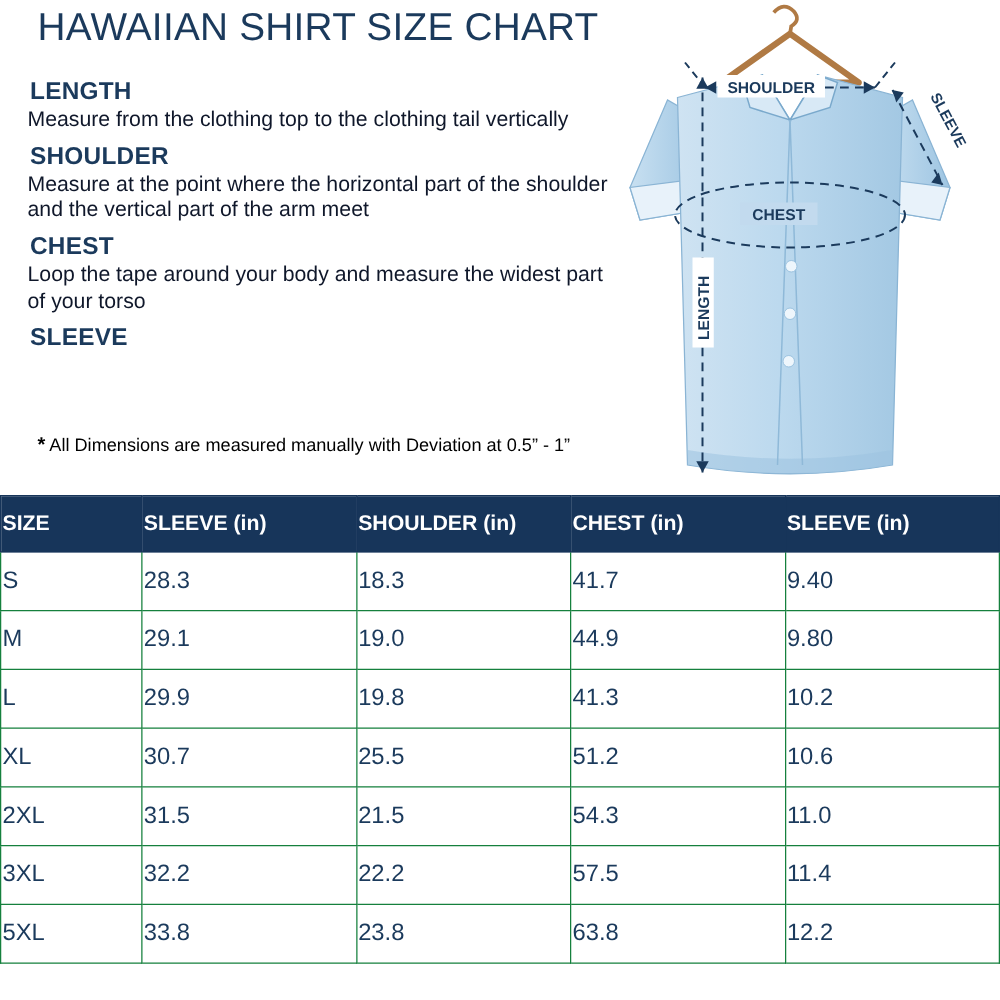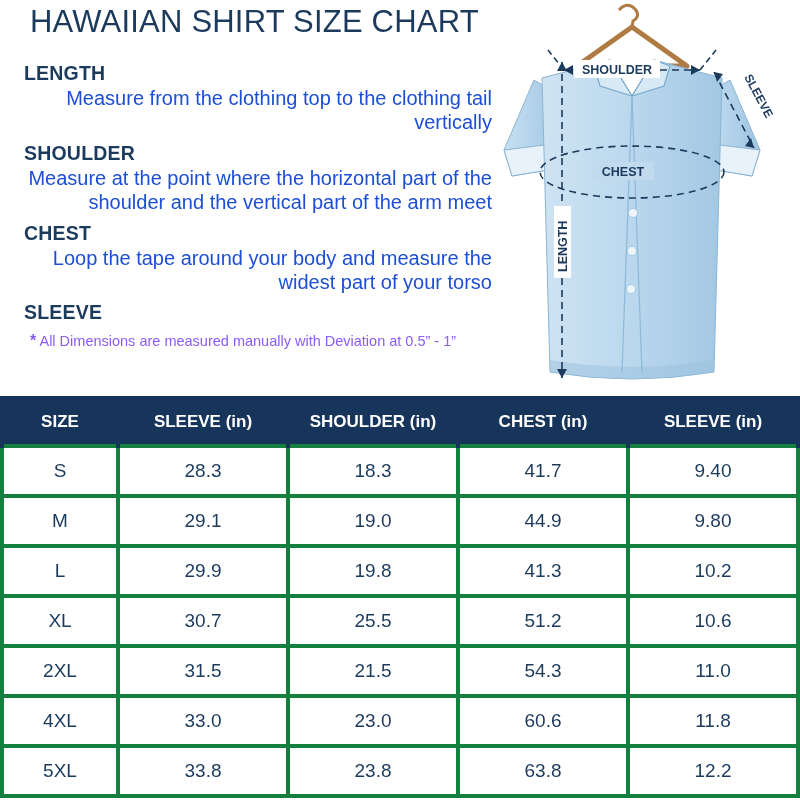--- a/index.html
+++ b/index.html
@@ -43,32 +43,31 @@
     width: 470px;
   }
   .def-term {
     font-size: 19.5px;
     font-weight: bold;
     color: #1b3a5c;
     margin: 0 0 1px 2px;
     letter-spacing: 0.2px;
   }
   .def-desc {
-    font-size: 20px;
-    color: #1d4ed8;
+    font-size: 17px;
+    color: #0f172a;
     line-height: 1.22;
     margin: 0 0 7px 0;
-    text-align: right;
   }
   .note {
     position: absolute;
     left: 30px;
-    top: 332px;
+    top: 348px;
     font-size: 14.5px;
-    color: #8b5cf6;
+    color: #000000;
   }
   .note .star {
     font-weight: bold;
     font-size: 16px;
   }
 
   
   .shirt-wrap {
     position: absolute;
     right: 8px;
@@ -87,22 +86,22 @@
     top: 396px;
     width: 800px;
   }
   table.size-chart {
     border-collapse: collapse;
     width: 800px;
     table-layout: fixed;
   }
   table.size-chart th,
   table.size-chart td {
-    border: 4px solid #15803d;
-    text-align: center;
+    border: 1px solid #15803d;
+    text-align: left;
     color: #1b3a5c;
   }
   table.size-chart thead th {
     background: #17355a;
     color: #ffffff;
     font-size: 17px;
     font-weight: bold;
     height: 42px;
     border-color: #17355a;
     border-bottom: 1px solid #17355a;
@@ -263,25 +262,25 @@
           <td>10.6</td>
         </tr>
         <tr>
           <td class="sizecell">2XL</td>
           <td>31.5</td>
           <td>21.5</td>
           <td>54.3</td>
           <td>11.0</td>
         </tr>
         <tr>
-          <td class="sizecell">4XL</td>
-          <td>33.0</td>
-          <td>23.0</td>
-          <td>60.6</td>
-          <td>11.8</td>
+          <td class="sizecell">3XL</td>
+          <td>32.2</td>
+          <td>22.2</td>
+          <td>57.5</td>
+          <td>11.4</td>
         </tr>
         <tr>
           <td class="sizecell">5XL</td>
           <td>33.8</td>
           <td>23.8</td>
           <td>63.8</td>
           <td>12.2</td>
         </tr>
       </tbody>
     </table>

